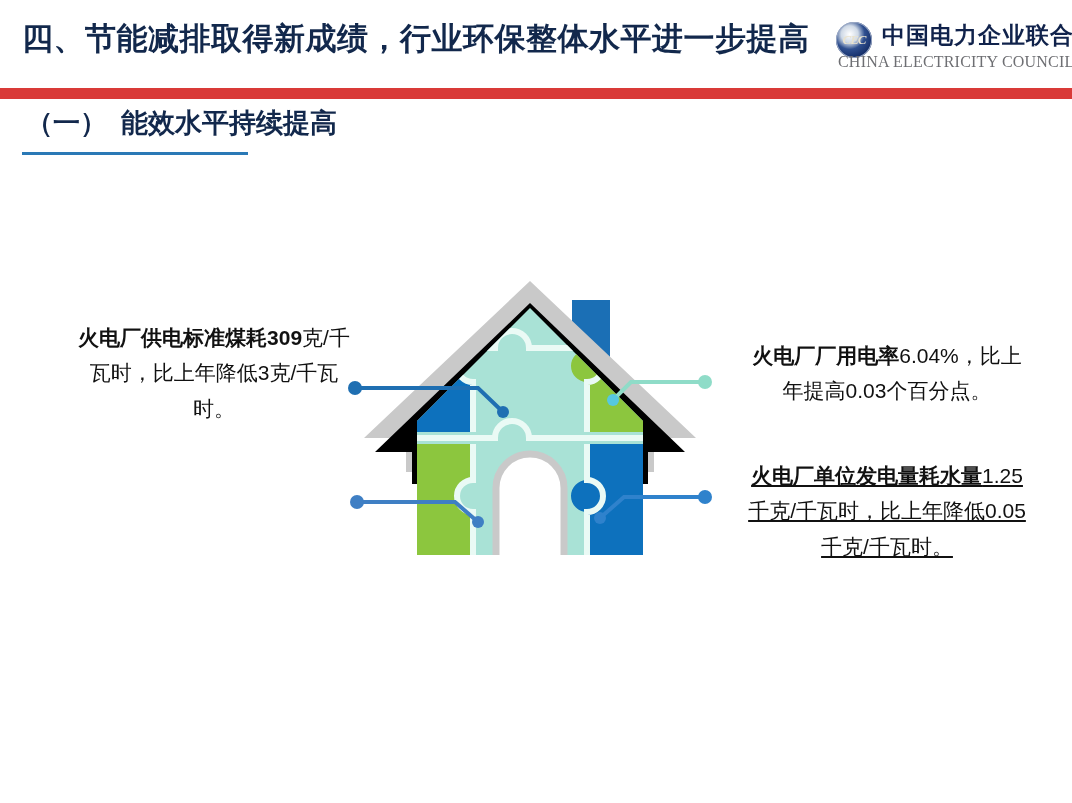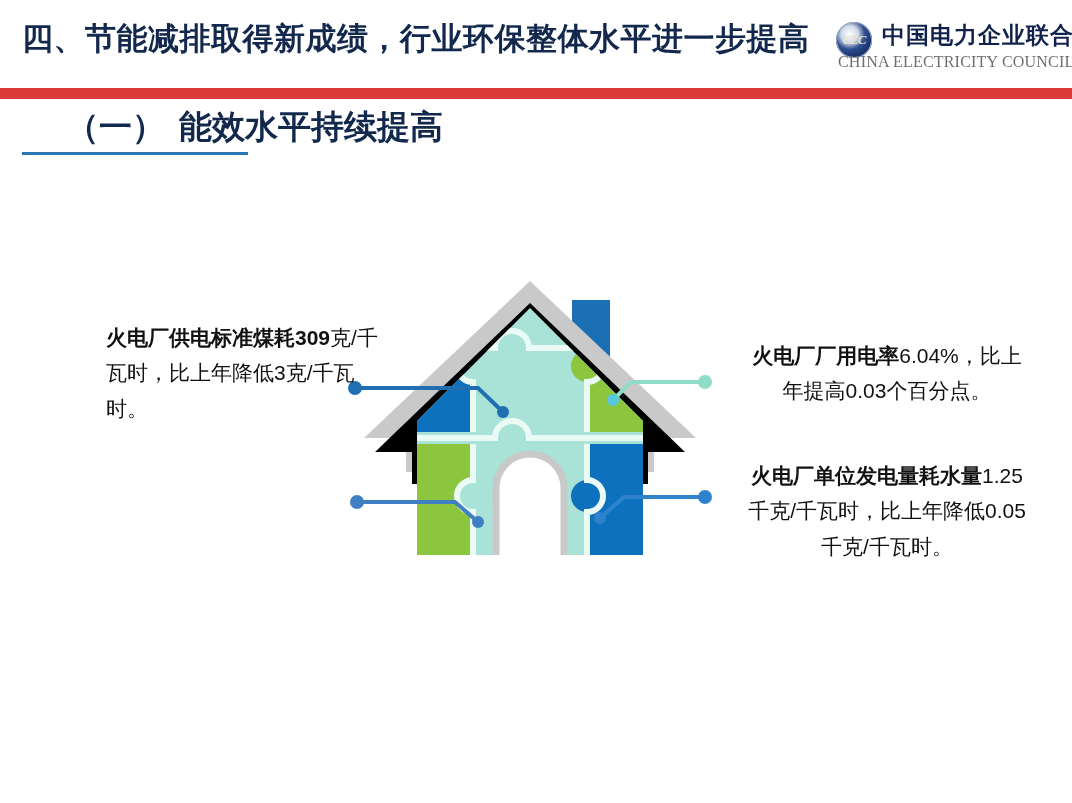--- a/index.html
+++ b/index.html
@@ -97,25 +97,24 @@
     height: 11px;
     background: #d93a38;
   }
 
   
   .subheading {
     position: absolute;
     left: 26px;
     top: 105px;
     font-family: "Liberation Sans", "DejaVu Sans", sans-serif;
-    font-size: 33px;
+    font-size: 27px;
     font-weight: bold;
     color: #12284c;
     white-space: nowrap;
-    margin-left: 40px;
   }
   .subheading .sub-num { margin-right: 14px; }
   .sub-rule {
     position: absolute;
     left: 22px;
     top: 152px;
     width: 226px;
     height: 3px;
     background: #2a79b6;
   }
@@ -124,27 +123,27 @@
   .callout {
     position: absolute;
     font-family: "Liberation Sans", "DejaVu Sans", sans-serif;
     font-size: 21px;
     color: #111111;
     line-height: 1.68;
   }
   .callout .lead {
     font-weight: bold;
   }
-  .callout.left  { text-align: left; margin-left: 28px; }
+  .callout.left  { text-align: center; }
   .callout.right { text-align: center; }
 
   #callout-coal   { left: 78px;  top: 320px; width: 272px; }
   #callout-line   { left: 78px;  top: 478px; width: 272px; }
   #callout-aux    { left: 742px; top: 338px; width: 290px; }
-  #callout-water  { left: 742px; top: 458px; width: 290px; }
+  #callout-water  { left: 742px; top: 458px; width: 290px; text-decoration: underline; }
 
   
   .graphic {
     position: absolute;
     left: 355px;
     top: 272px;
     width: 350px;
     height: 300px;
   }
   .graphic svg { display: block; }

